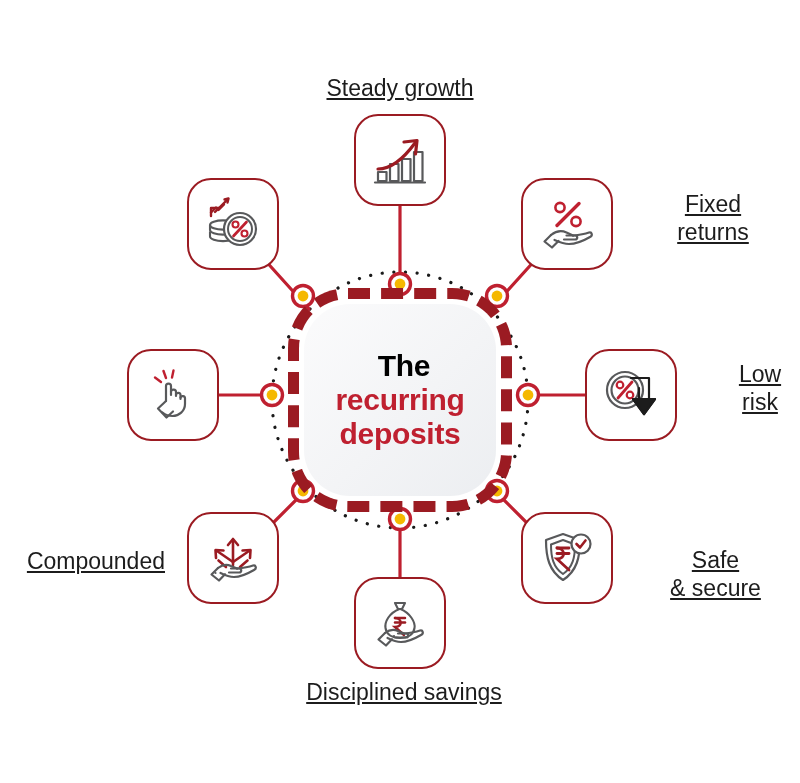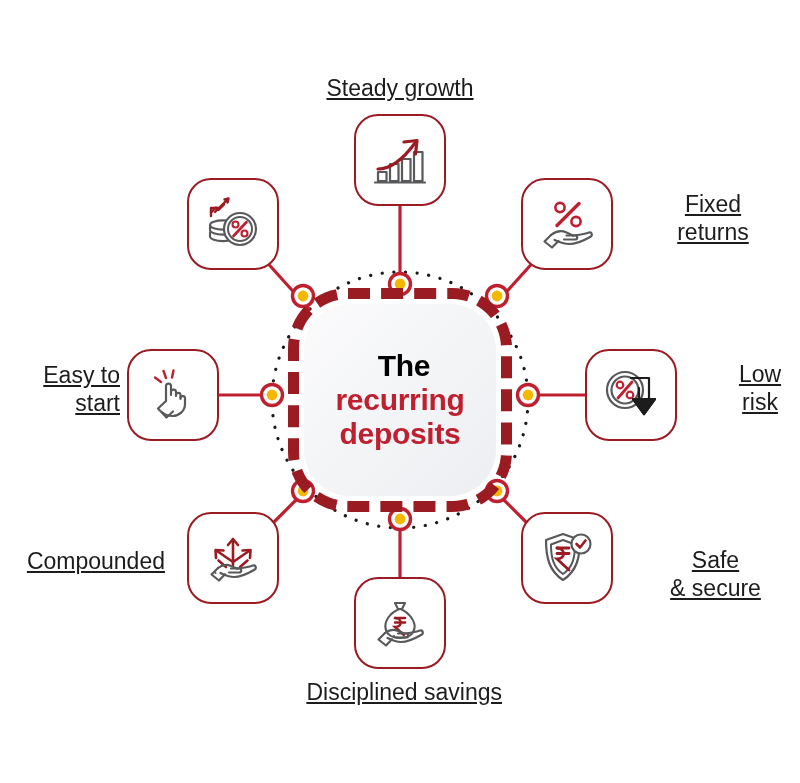--- a/index.html
+++ b/index.html
@@ -218,21 +218,21 @@
       <g fill="none" stroke="#58595b" stroke-width="2.2" stroke-linejoin="round" stroke-linecap="round">
         <path d="M14 39 C18.5 35.5, 23 35, 27 37 L33 39.5"></path>
         <path d="M27 39.5 L35 39.5 C38 39.5, 38 43.5, 35 43.5 L25 43.5"></path>
         <path d="M33 39.5 C39 39, 45 38, 49 36.5 C52 35.8, 53 39.5, 50 41
                  C44 44.5, 37 48, 30 48 C25 48, 20.5 46, 16.5 44"></path>
         <path d="M14 39 L7.5 45.5 L15 51.5 L21 45.2"></path>
       </g>
       <circle cx="23" cy="42" r="1.1" fill="#58595b"></circle>
     </svg>
   </div>
-  <div class="label c" style="left:282px;top:678px;width:220px;text-align:right;">Disciplined savings</div>
+  <div class="label c" style="left:294px;top:678px;width:220px;">Disciplined savings</div>
 
   <div class="tile" style="left:187px;top:512px;">
     <svg width="58" height="58" viewBox="0 0 58 58">
       <g stroke="#9b1b22" stroke-width="2.6" fill="none" stroke-linecap="round" stroke-linejoin="round">
         <path d="M29 36 L29 11"></path>
         <path d="M24 16 L29 10 L34 16"></path>
         <path d="M29 33 L13 22"></path>
         <path d="M12 29 L11.5 21 L19.5 21.5"></path>
         <path d="M29 33 L45 22"></path>
         <path d="M38.5 21.5 L46.5 21 L46 29"></path>
@@ -261,22 +261,20 @@
       <g fill="none" stroke="#58595b" stroke-width="2.2" stroke-linejoin="round" stroke-linecap="round">
         <path d="M22 35 L22 20 C22 16.8, 27 16.8, 27 20 L27 29"></path>
         <path d="M27 25.5 C27.5 22.8, 32 23.2, 32 26 L32 30"></path>
         <path d="M32 28.5 C32.5 26, 36.5 26.4, 36.5 29 L36.5 33"></path>
         <path d="M36.5 31.5 C37 29.3, 41 29.7, 41 32.2 L41 38
                  C41 45, 35 50, 28.5 50 C24.5 50, 21 48.5, 18.5 46.5"></path>
         <path d="M22 35 L14 42.5 L22.5 51.5 L29 45.5"></path>
       </g>
     </svg>
   </div>
-  <div class="label r" style="left:10px;top:361px;width:110px;">Easy to
-start</div>
 
   <div class="tile" style="left:187px;top:178px;">
     <svg width="58" height="58" viewBox="0 0 58 58">
       <g stroke="#9b1b22" stroke-width="2.4" fill="none" stroke-linejoin="round" stroke-linecap="round">
         <path d="M7 21 L7 13 L15 13"></path>
         <path d="M11 17 L24 4"></path>
         <path d="M20.5 4.5 L24.5 3.5 L23.5 7.5"></path>
         <path d="M7 17.5 L12 12.5 L14.5 15 L20 9.5"></path>
       </g>
       <g fill="none" stroke="#58595b" stroke-width="2.1" stroke-linejoin="round">

